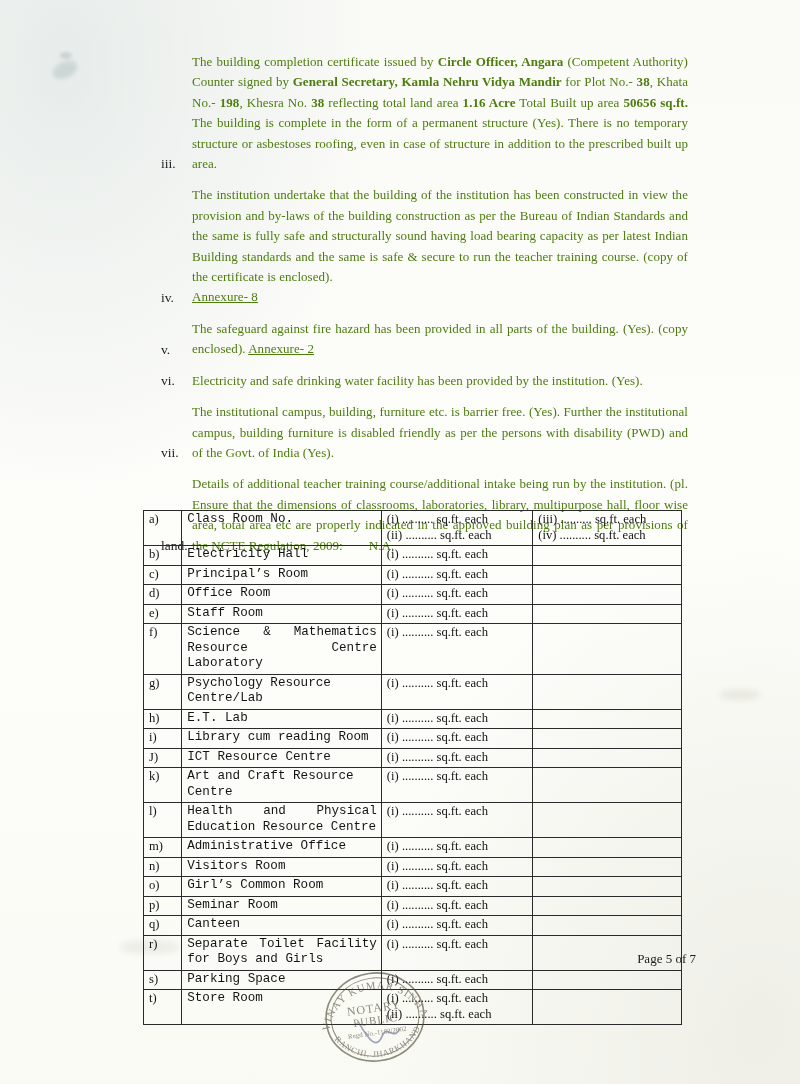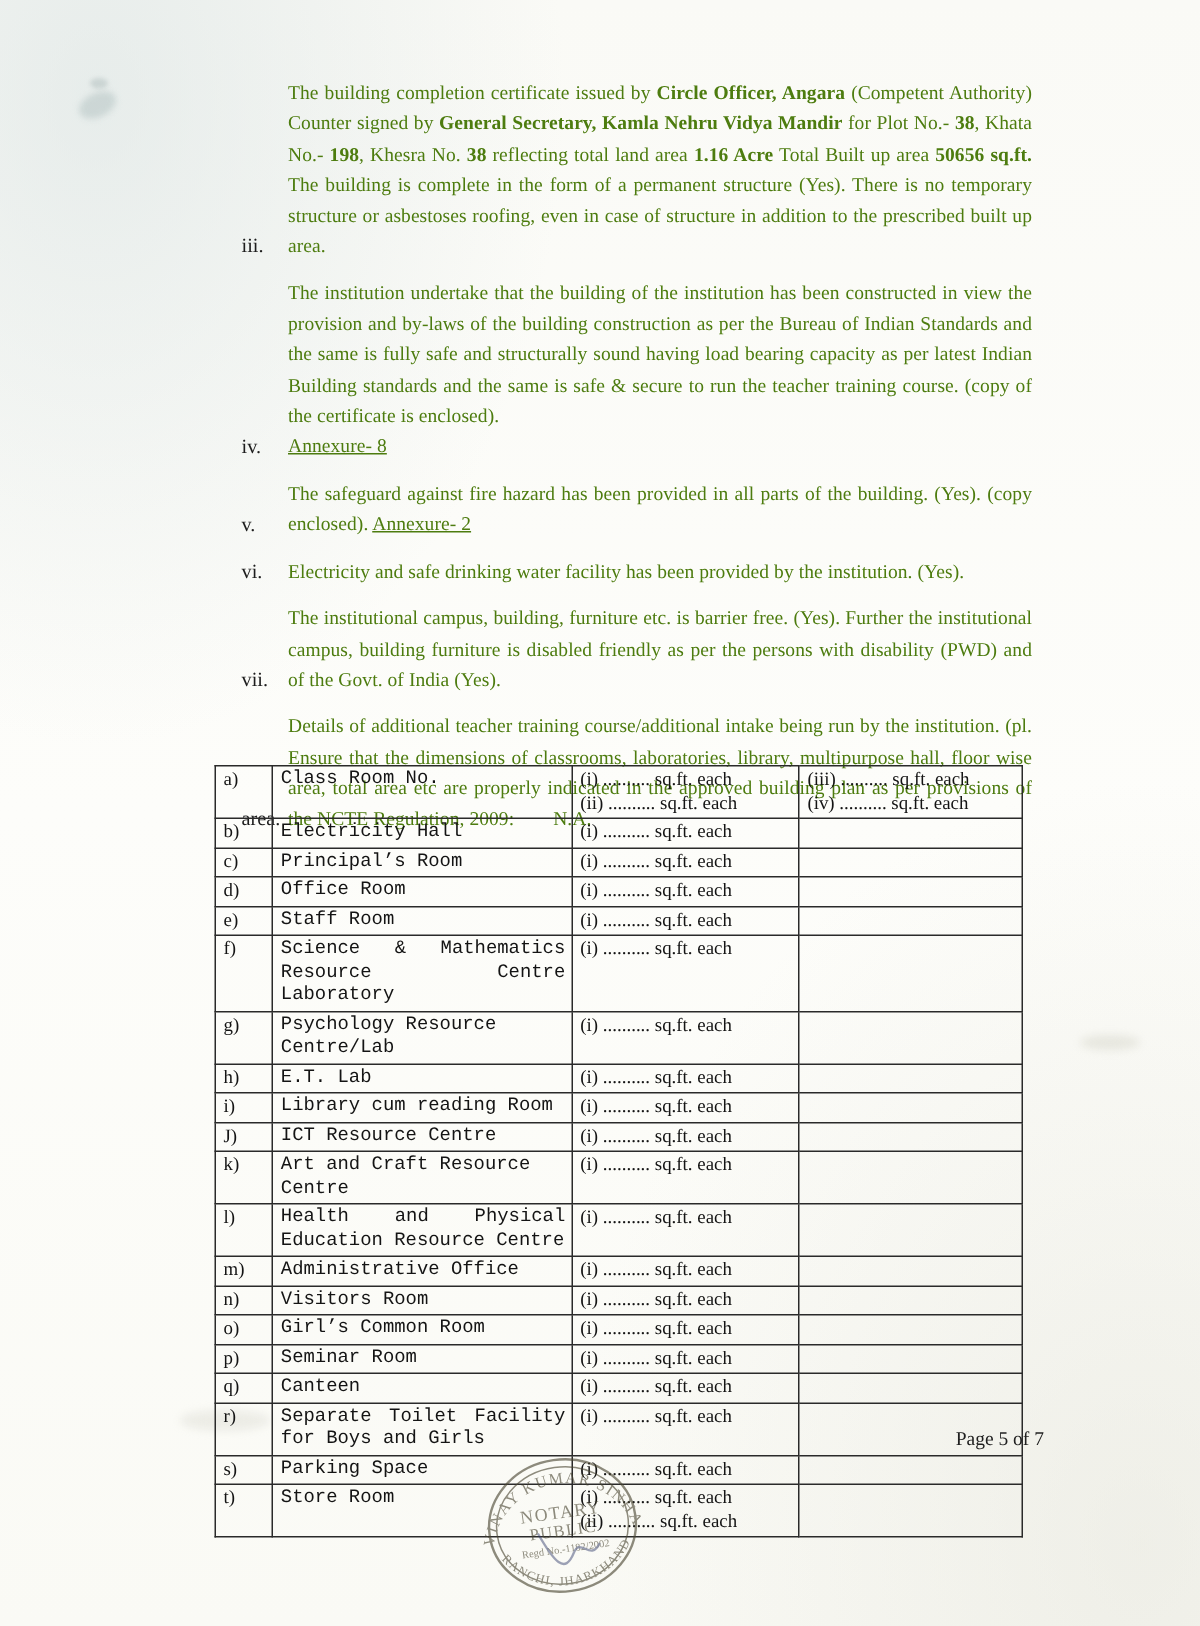--- a/index.html
+++ b/index.html
@@ -169,21 +169,21 @@
       <div class="marker">vi.</div>
       <div class="para">Electricity and safe drinking water facility has been provided by the institution. (Yes).</div>
     </div>
 
     <div class="item">
       <div class="marker">vii.</div>
       <div class="para">The institutional campus, building, furniture etc. is barrier free. (Yes). Further the institutional campus, building furniture is disabled friendly as per the persons with disability (PWD) and of the Govt. of India (Yes).</div>
     </div>
 
     <div class="item">
-      <div class="marker">area.</div>
+      <div class="marker">land.</div>
       <div class="para">
         <span>Details of additional teacher training course/additional intake being run by the institution. (pl. Ensure that the dimensions of classrooms, laboratories, library, multipurpose hall, floor wise area, total area etc are properly indicated in the approved building plan as per provisions of the NCTE  Regulation, 2009:</span><span class="na">N.A.</span>
       </div>
     </div>
   </div>
 
   <div class="tbl-wrap">
     <table class="grid">
       <tbody>
         <tr>

